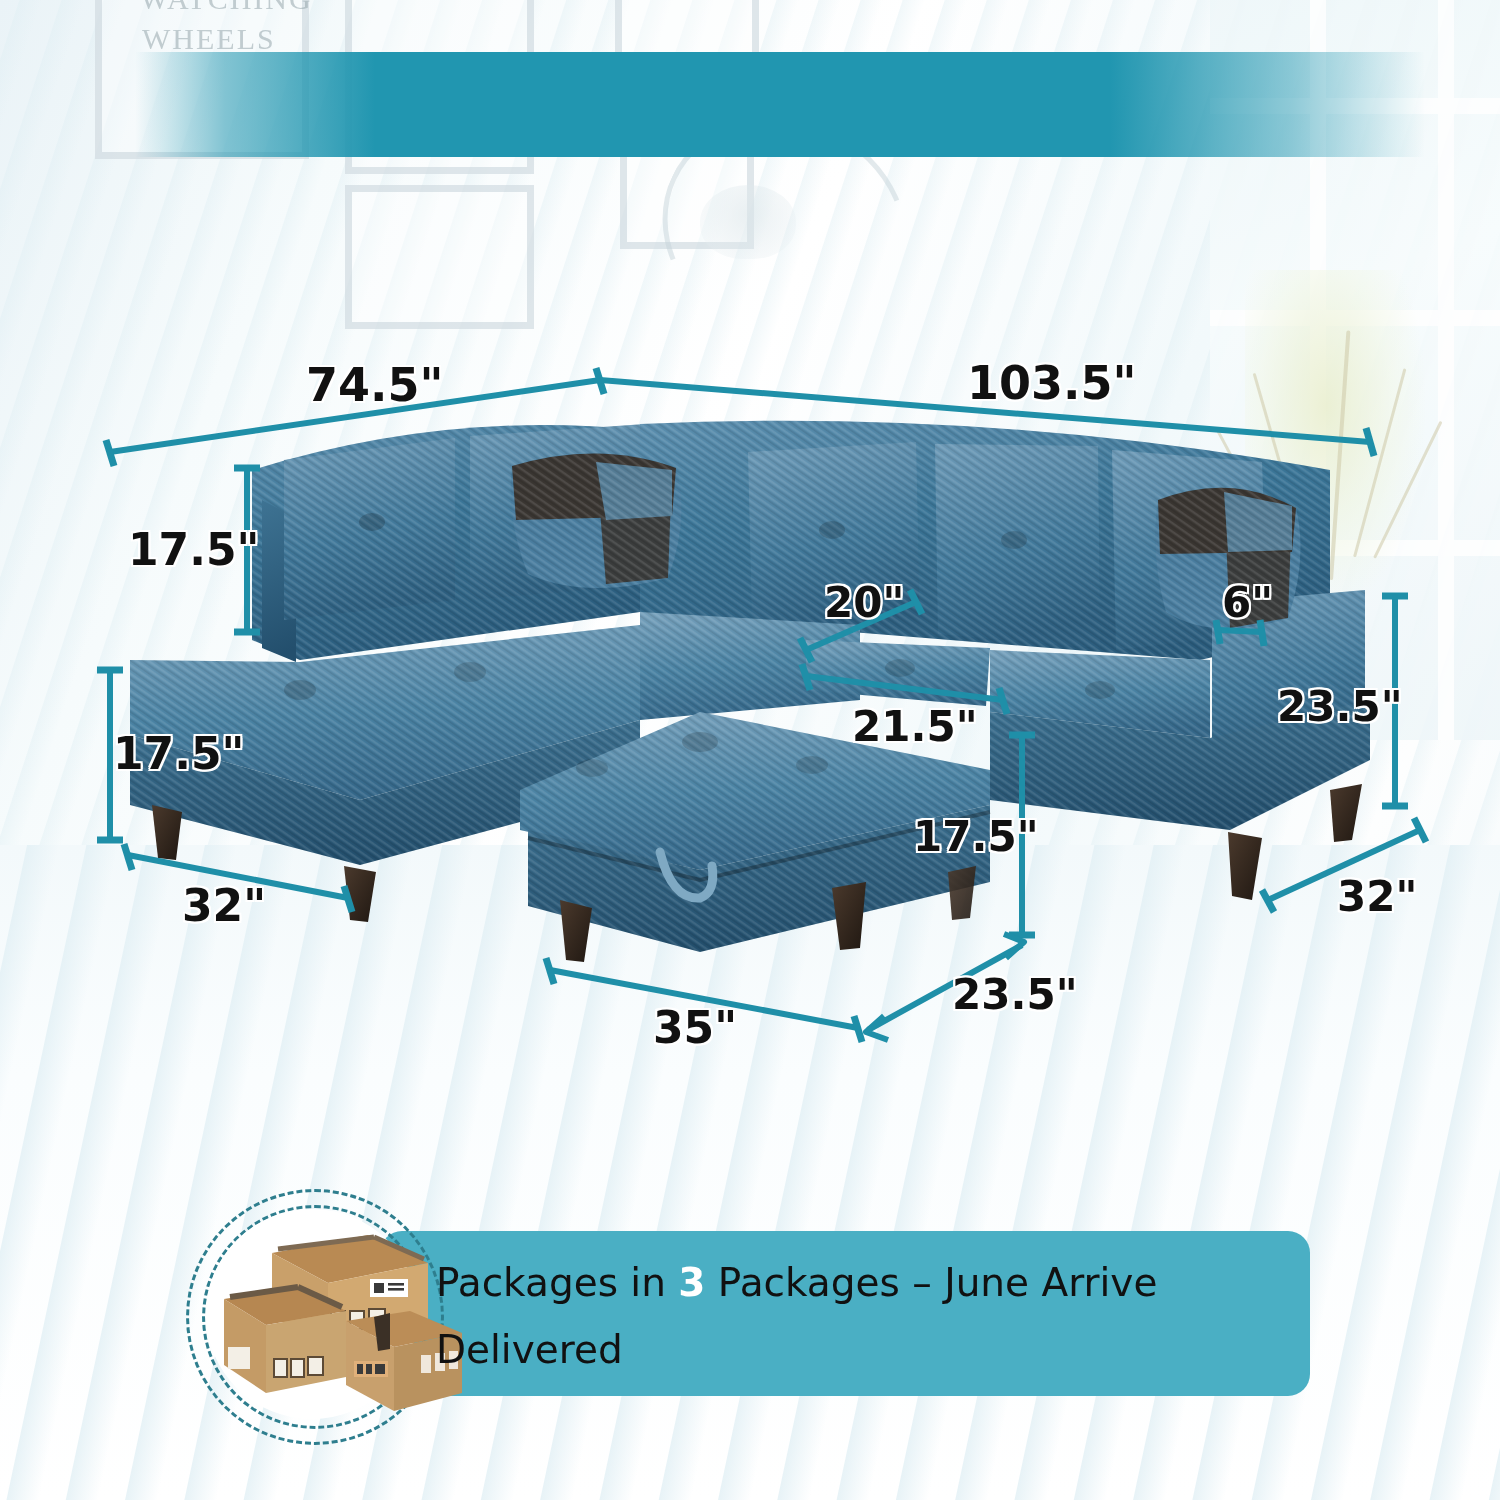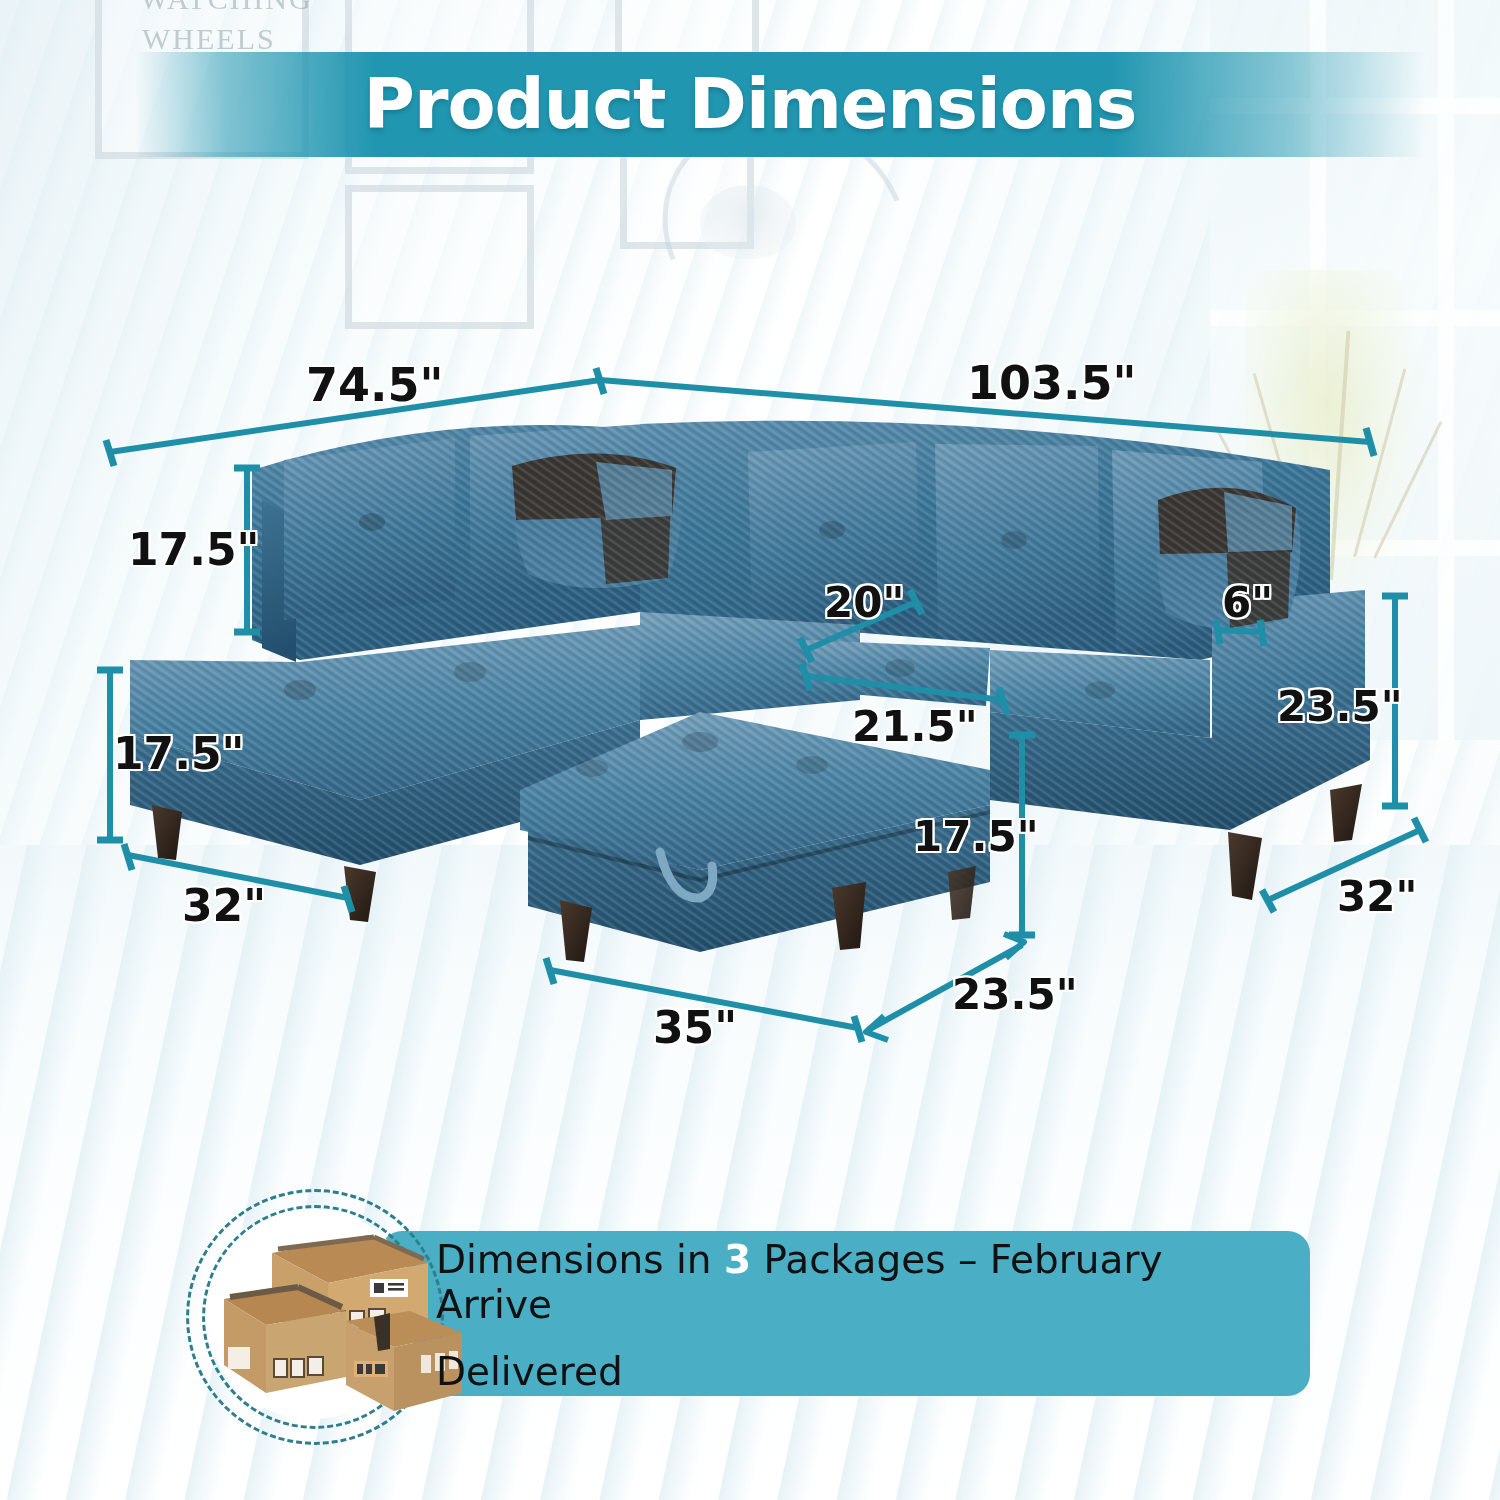--- a/index.html
+++ b/index.html
@@ -118,21 +118,20 @@
     <div class="branch" style="left:60px;top:96px;width:3px;height:190px;transform:rotate(-16deg);"></div>
     <div class="branch" style="left:108px;top:92px;width:3px;height:195px;transform:rotate(15deg);"></div>
     <div class="branch" style="left:40px;top:140px;width:3px;height:150px;transform:rotate(-28deg);"></div>
     <div class="branch" style="left:128px;top:136px;width:3px;height:152px;transform:rotate(26deg);"></div>
   </div>
 
   <div class="floor"></div>
   <div class="floor-streaks"></div>
 
   <div class="banner"></div>
-  <div class="banner-title">Product Dimensions</div>
 
   <div class="sofa-layer">
     <svg width="1500" height="1500" viewBox="0 0 1500 1500" style="position:absolute;inset:0;">
       <defs>
         <linearGradient id="gblue" x1="0" y1="0" x2="0.3" y2="1">
           <stop offset="0%" stop-color="#5d90b0"></stop>
           <stop offset="45%" stop-color="#3b7698"></stop>
           <stop offset="100%" stop-color="#2a5c7d"></stop>
         </linearGradient>
         <linearGradient id="gblue2" x1="0" y1="0" x2="0.2" y2="1">
@@ -370,19 +369,19 @@
         <rect x="148" y="139" width="6" height="10" fill="#3a3a3a"></rect>
         <rect x="157" y="139" width="10" height="10" fill="#3a3a3a"></rect>
         <rect x="203" y="130" width="10" height="18" fill="#f0e8dc"></rect>
         <rect x="217" y="128" width="10" height="18" fill="#f0e8dc"></rect>
         <rect x="231" y="126" width="9" height="18" fill="#f0e8dc"></rect>
       </svg>
     </div>
 
     <div class="badge-text">
       <div>
-        <span>Dimensions in </span><b>3</b><span> Packages – February Arrive</span>
+        <span>Packages in </span><b>3</b><span> Packages – June Arrive</span>
       </div>
       <div>Delivered</div>
     </div>
   </div>
 
 </div>
 
 </body></html>

